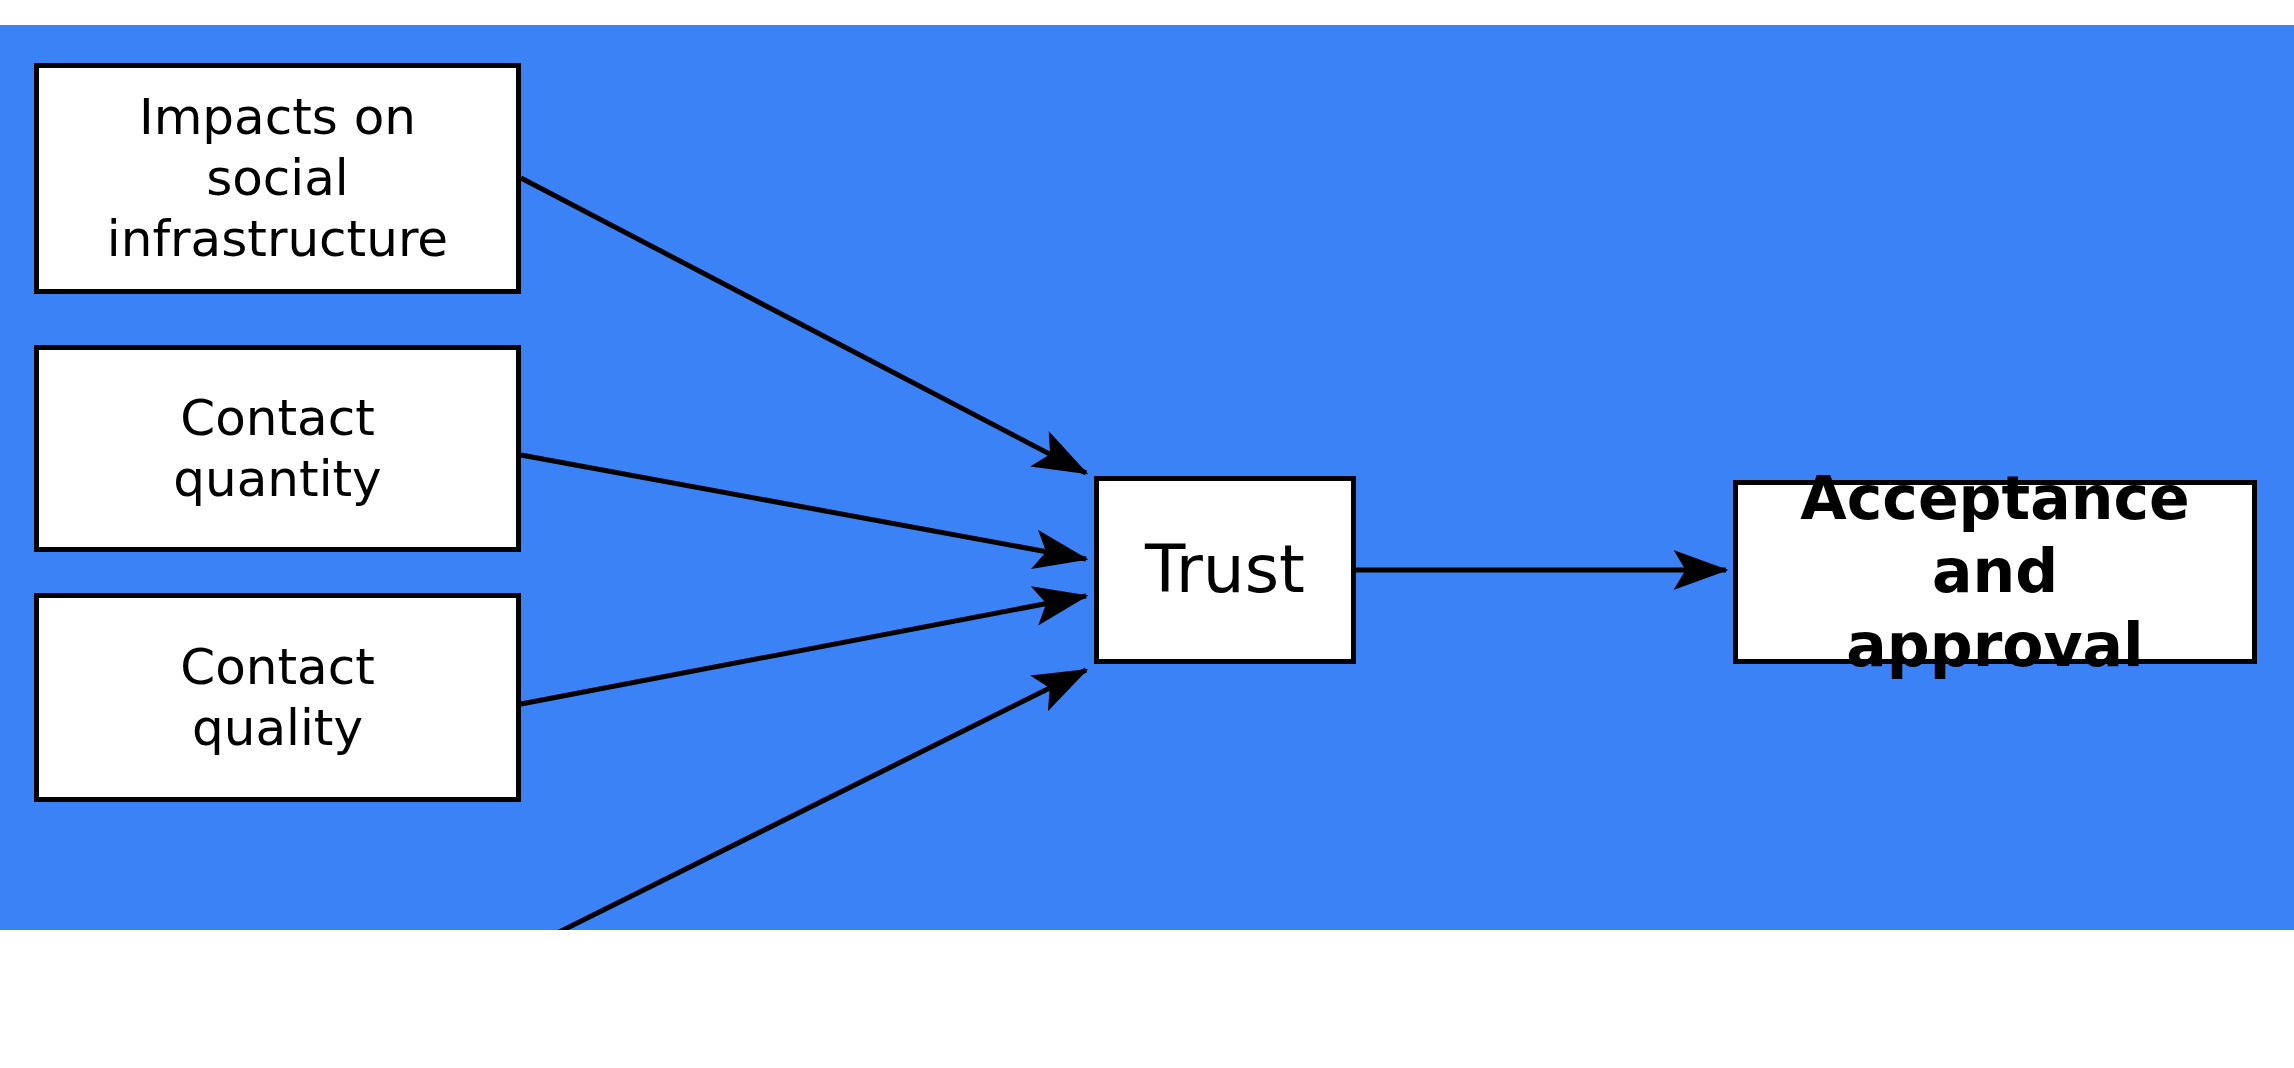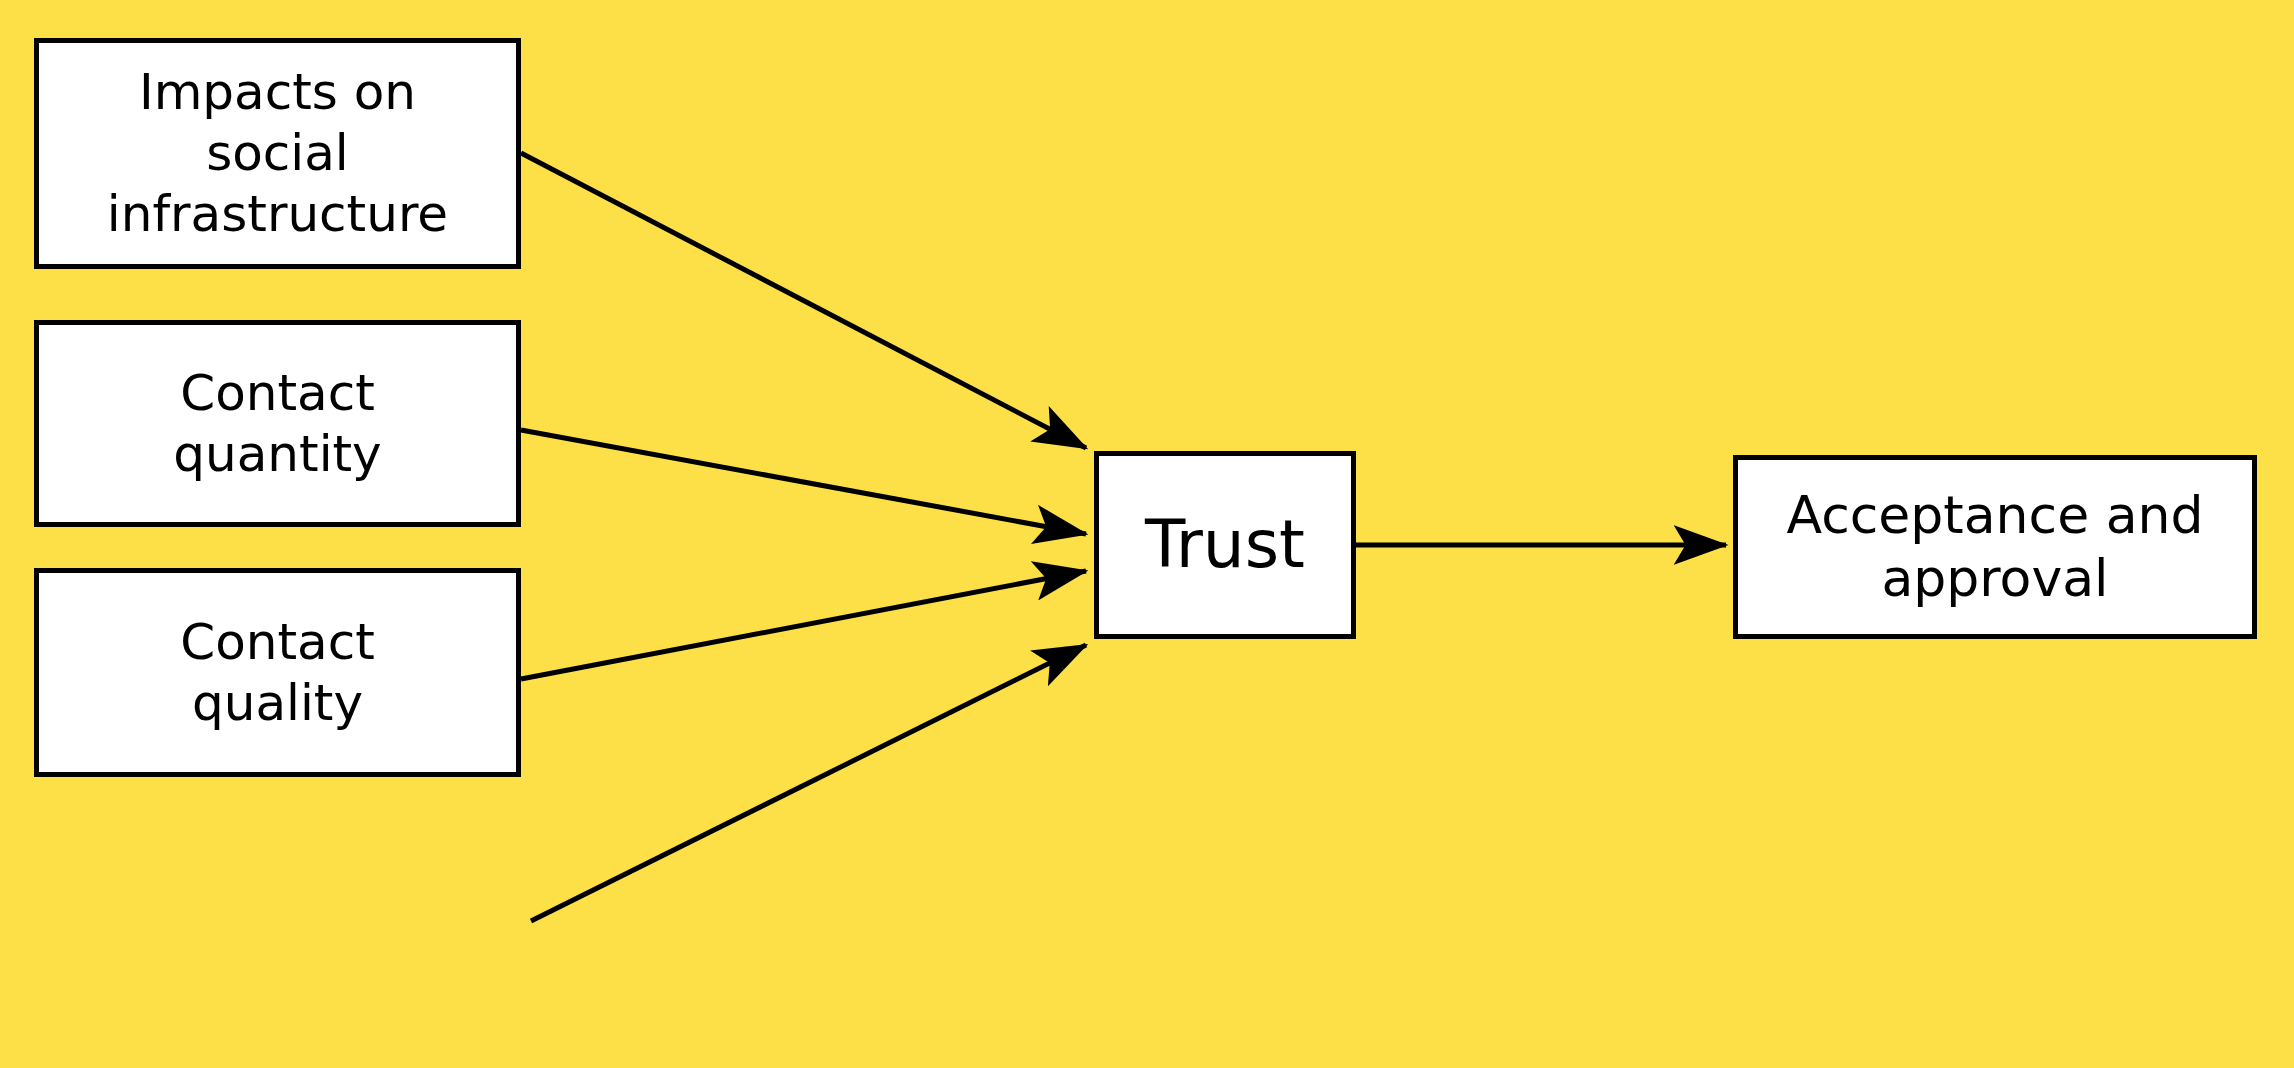--- a/index.html
+++ b/index.html
@@ -7,23 +7,24 @@
     margin: 0;
     padding: 0;
     background: #ffffff;
   }
   body {
     font-family: "DejaVu Sans", "Liberation Sans", sans-serif;
   }
   #diagram-root {
     position: relative;
     width: 2294px;
-    height: 1068px;
-    background: #fde047;
+    height: 905px;
+    background: #3b82f6;
     overflow: hidden;
+    margin-top: 25px;
   }
   .edge-layer {
     position: absolute;
     left: 0;
     top: 0;
     width: 2294px;
     height: 1068px;
     pointer-events: none;
   }
   .node {
@@ -53,21 +54,21 @@
   
   #node-trust     { left: 1094px; top: 451px; width: 262px;  height: 188px; }
   
   #node-acceptance{ left: 1733px; top: 455px; width: 524px;  height: 184px; }
 
   #node-impacts   .node-label,
   #node-quantity  .node-label,
   #node-quality   .node-label,
   #node-fairness  .node-label { font-size: 50px; }
   #node-trust     .node-label { font-size: 66px; }
-  #node-acceptance .node-label { font-size: 52px; }
+  #node-acceptance .node-label { font-size: 60px; font-weight: bold; }
 </style>
 </head>
 <body>
 
 <div id="diagram-root">
 
   <svg class="edge-layer" viewBox="0 0 2294 1068" width="2294" height="1068" aria-hidden="true">
     <defs>
       <marker id="arrowhead" markerWidth="11" markerHeight="8" refX="10.5" refY="4" orient="auto" markerUnits="strokeWidth">
         <path d="M0,0 L11,4 L0,8 L2.4,4 z" fill="#000000"></path>

